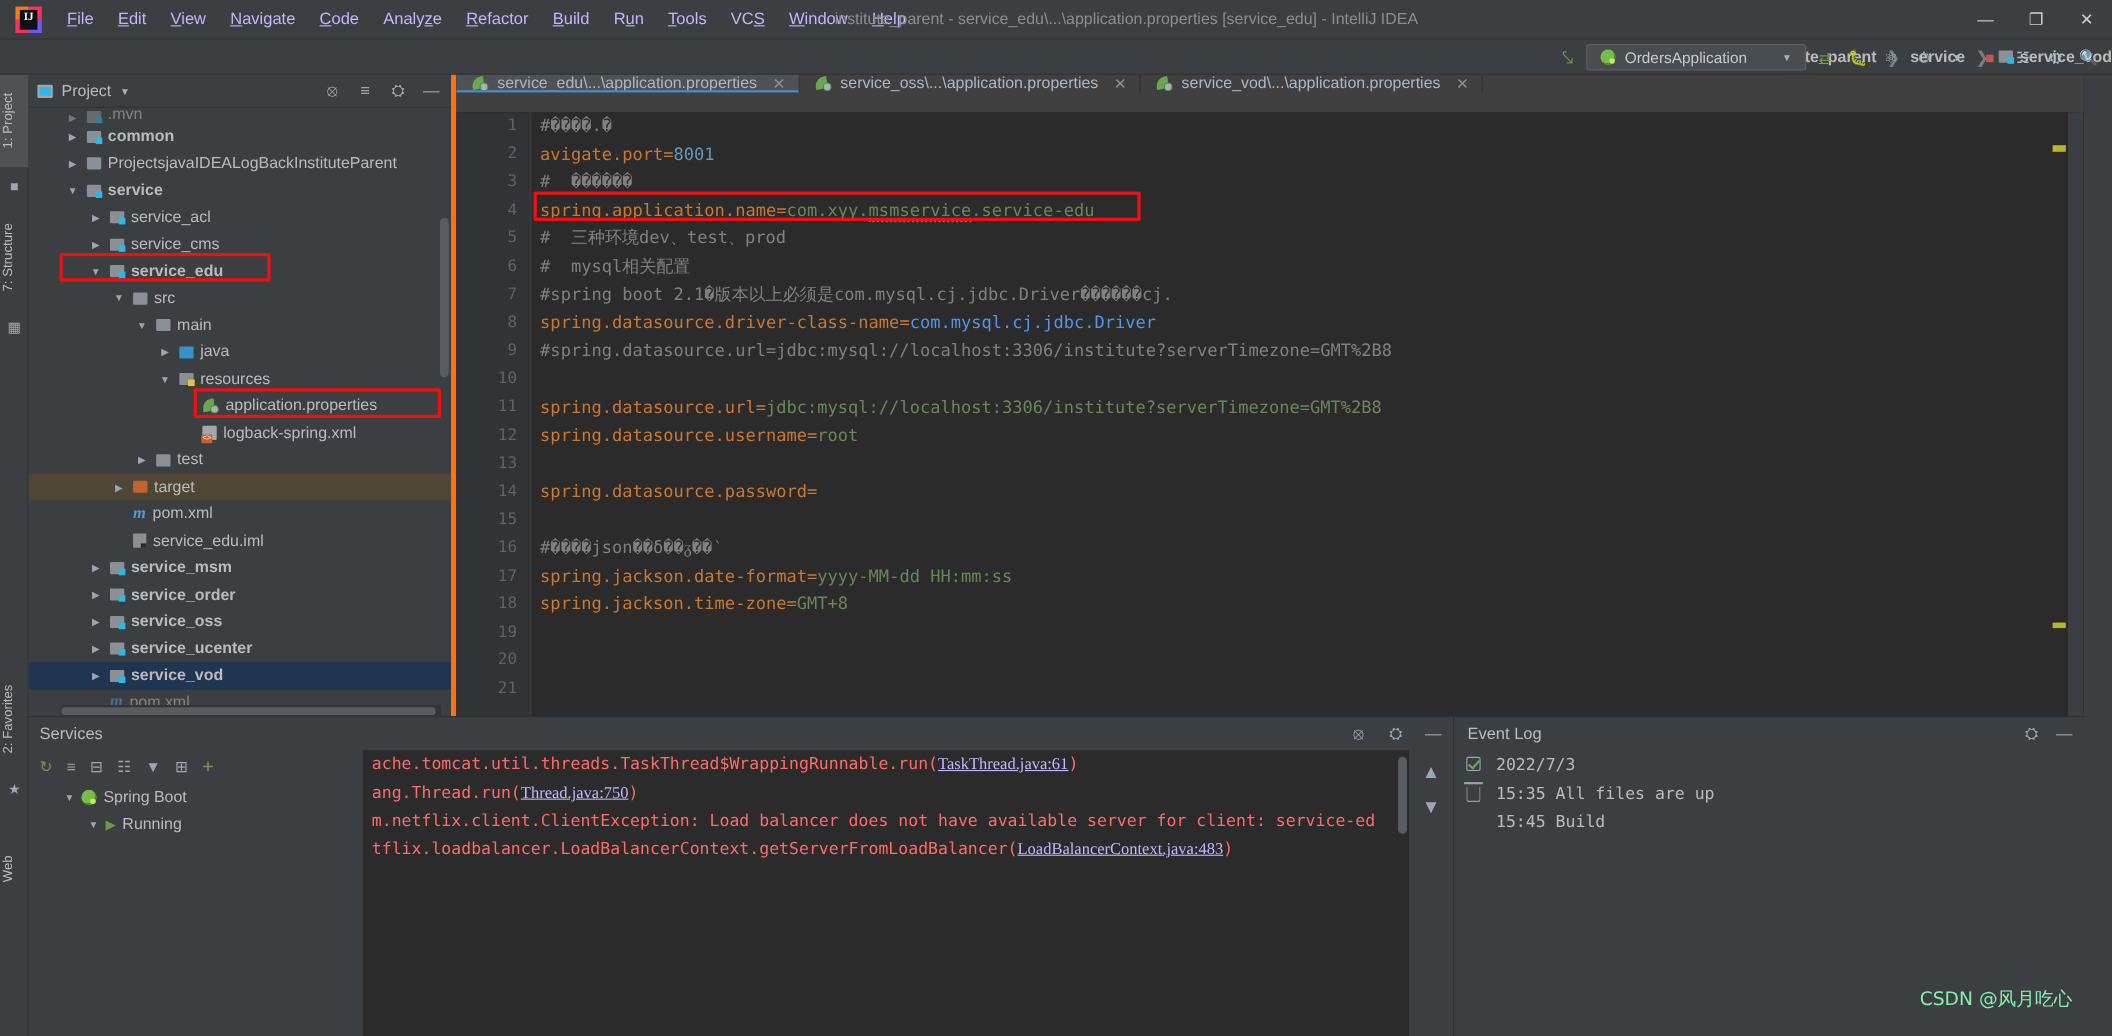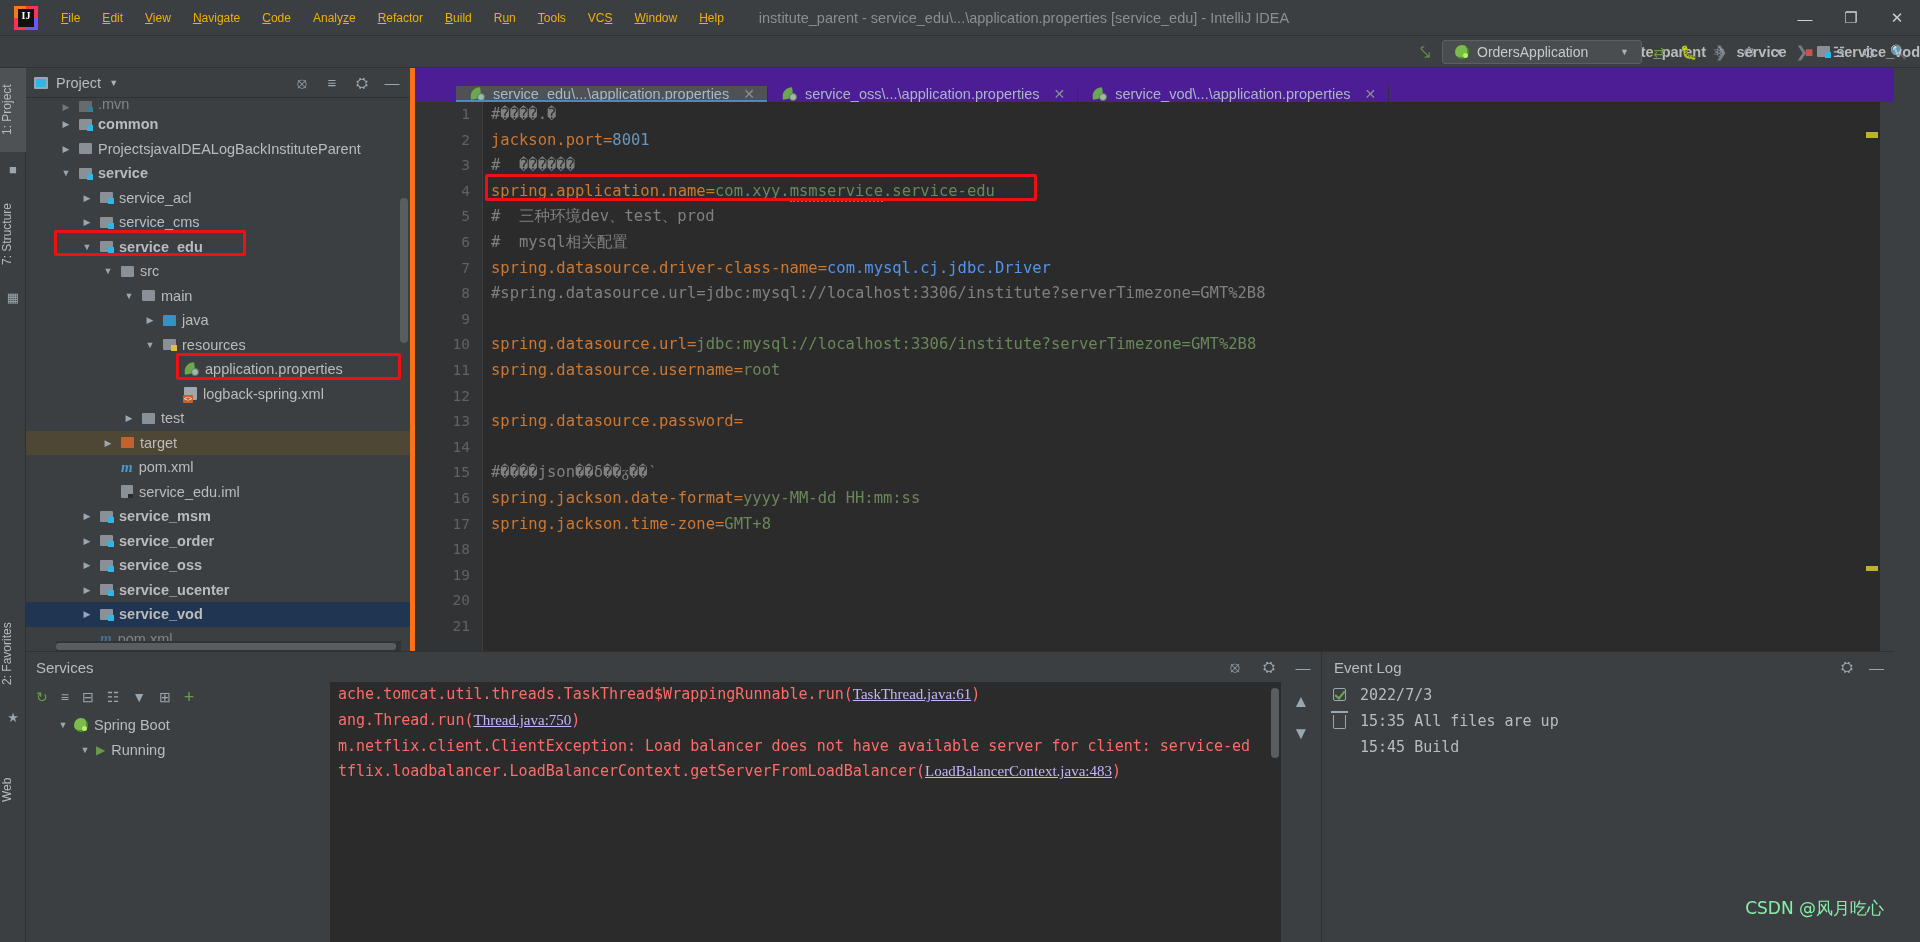--- a/index.html
+++ b/index.html
@@ -25,21 +25,21 @@
   .ij-logo .q2{position:absolute;right:0;top:0;width:12px;height:12px;background:#fe315d;}
   .ij-logo .q3{position:absolute;left:0;bottom:0;width:12px;height:12px;background:#fe315d;}
   .ij-logo .q4{position:absolute;right:0;bottom:0;width:12px;height:12px;background:#6b57ff;}
   .ij-logo .inner{
     position:absolute; left:4px; top:3px; width:16px; height:18px; background:#101010;
     color:#fff; font-size:10px; font-weight:bold; text-align:center; line-height:14px;
     font-family:"Liberation Serif", serif;
   }
   .menu{ display:flex; align-items:center; gap:0px; }
   .menu-item{
-    color:#eab308; font-size:12px; padding:4px 11px; cursor:default;
+    color:#c4b5fd; font-size:15px; padding:4px 11px; cursor:default;
     white-space:nowrap;
   }
   .menu-item u{ text-decoration:underline; }
   .win-title{
     position:absolute; left:50%; transform:translateX(-50%);
     color:#8c8f91; font-size:14.5px; white-space:nowrap;
     margin-left:64px;
   }
   .win-ctrl{
     position:absolute; right:0; top:0; height:36px; display:flex; align-items:center;
@@ -159,21 +159,21 @@
   .vscroll{ position:absolute; right:2px; top:130px; width:8px; height:145px; background:#5a5d5f; border-radius:4px;}
 
   
   .redbox{ position:absolute; border:3px solid #ee1111; border-radius:2px; pointer-events:none; }
 
   
   .editor{
     position:absolute; left:415px; top:68px; width:1479px; height:583px; background:#2b2b2b;
   }
   .tabbar{
-    height:34px; background:#4c1d95; display:flex; align-items:flex-end; position:relative;padding-left:41px;
+    height:34px; background:#404040; display:flex; align-items:flex-start; position:relative;
   }
   .etab{
     display:flex; align-items:center; gap:8px; padding:0 12px 0 14px;
     color:#a9b7c6; font-size:14.5px; white-space:nowrap; position:relative;
     border-right:1px solid #2f3133;
   }
   .etab.active{ background:#4e5254; }
   .etab.active::after{ content:""; position:absolute;left:0;right:0;bottom:0;height:2px;background:#4a88c7; }
   .etab .x{ color:#8a8f92; font-size:14px; margin-left:6px; }
 
@@ -573,25 +573,26 @@
           <div class="ln">15</div>
           <div class="ln">16</div>
           <div class="ln">17</div>
           <div class="ln">18</div>
           <div class="ln">19</div>
           <div class="ln">20</div>
           <div class="ln">21</div>
         </div>
       <div class="codearea" id="codearea">
           <div class="cl"><span class="c">#����.�</span></div>
-          <div class="cl"><span class="k">jackson.port</span><span class="k">=</span><span class="n">8001</span></div>
+          <div class="cl"><span class="k">avigate.port</span><span class="k">=</span><span class="n">8001</span></div>
           <div class="cl"><span class="c">#  ������</span></div>
           <div class="cl"><span class="k">spring.application.name</span><span class="k">=</span><span class="v">com.xyy.</span><span class="v wavy">msmservice</span><span class="v">.service-edu</span></div>
           <div class="cl"><span class="c">#  三种环境dev、test、prod</span></div>
           <div class="cl"><span class="c">#  mysql相关配置</span></div>
+          <div class="cl"><span class="c">#spring boot 2.1�版本以上必须是com.mysql.cj.jdbc.Driver������cj.</span></div>
           <div class="cl"><span class="k">spring.datasource.driver-class-name</span><span class="k">=</span><span class="cyan">com.mysql.cj.jdbc.Driver</span></div>
           <div class="cl"><span class="c">#spring.datasource.url=jdbc:mysql://localhost:3306/institute?serverTimezone=GMT%2B8</span></div>
           <div class="cl"><span class="c"></span></div>
           <div class="cl"><span class="k">spring.datasource.url</span><span class="k">=</span><span class="v">jdbc:mysql://localhost:3306/institute?serverTimezone=GMT%2B8</span></div>
           <div class="cl"><span class="k">spring.datasource.username</span><span class="k">=</span><span class="v">root</span></div>
           <div class="cl"><span class="c"></span></div>
           <div class="cl"><span class="k">spring.datasource.password</span><span class="k">=</span></div>
           <div class="cl"><span class="c"></span></div>
           <div class="cl"><span class="c">#����json��δ��ᵹ��‵</span></div>
           <div class="cl"><span class="k">spring.jackson.date-format</span><span class="k">=</span><span class="v">yyyy-MM-dd HH:mm:ss</span></div>

